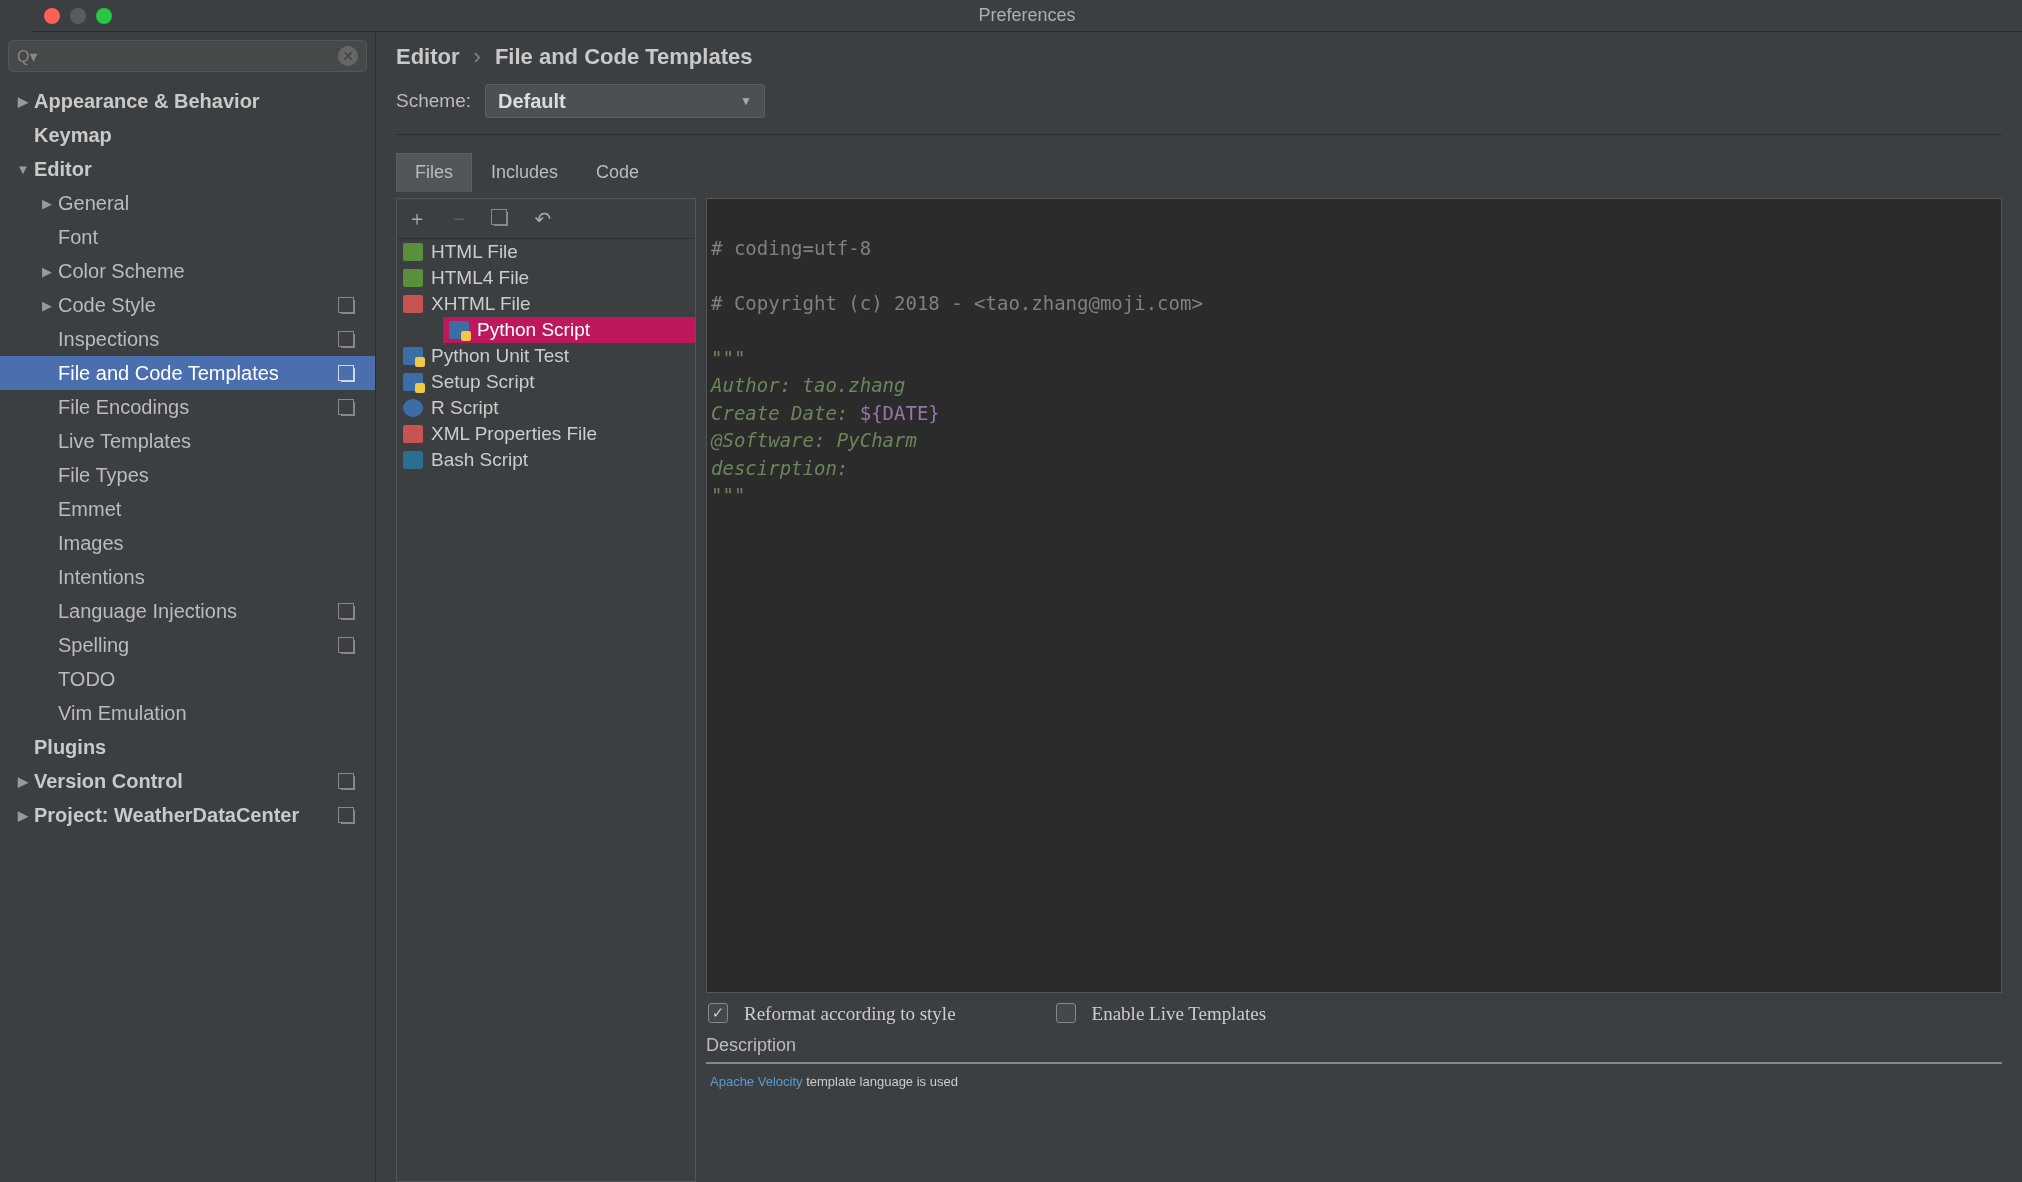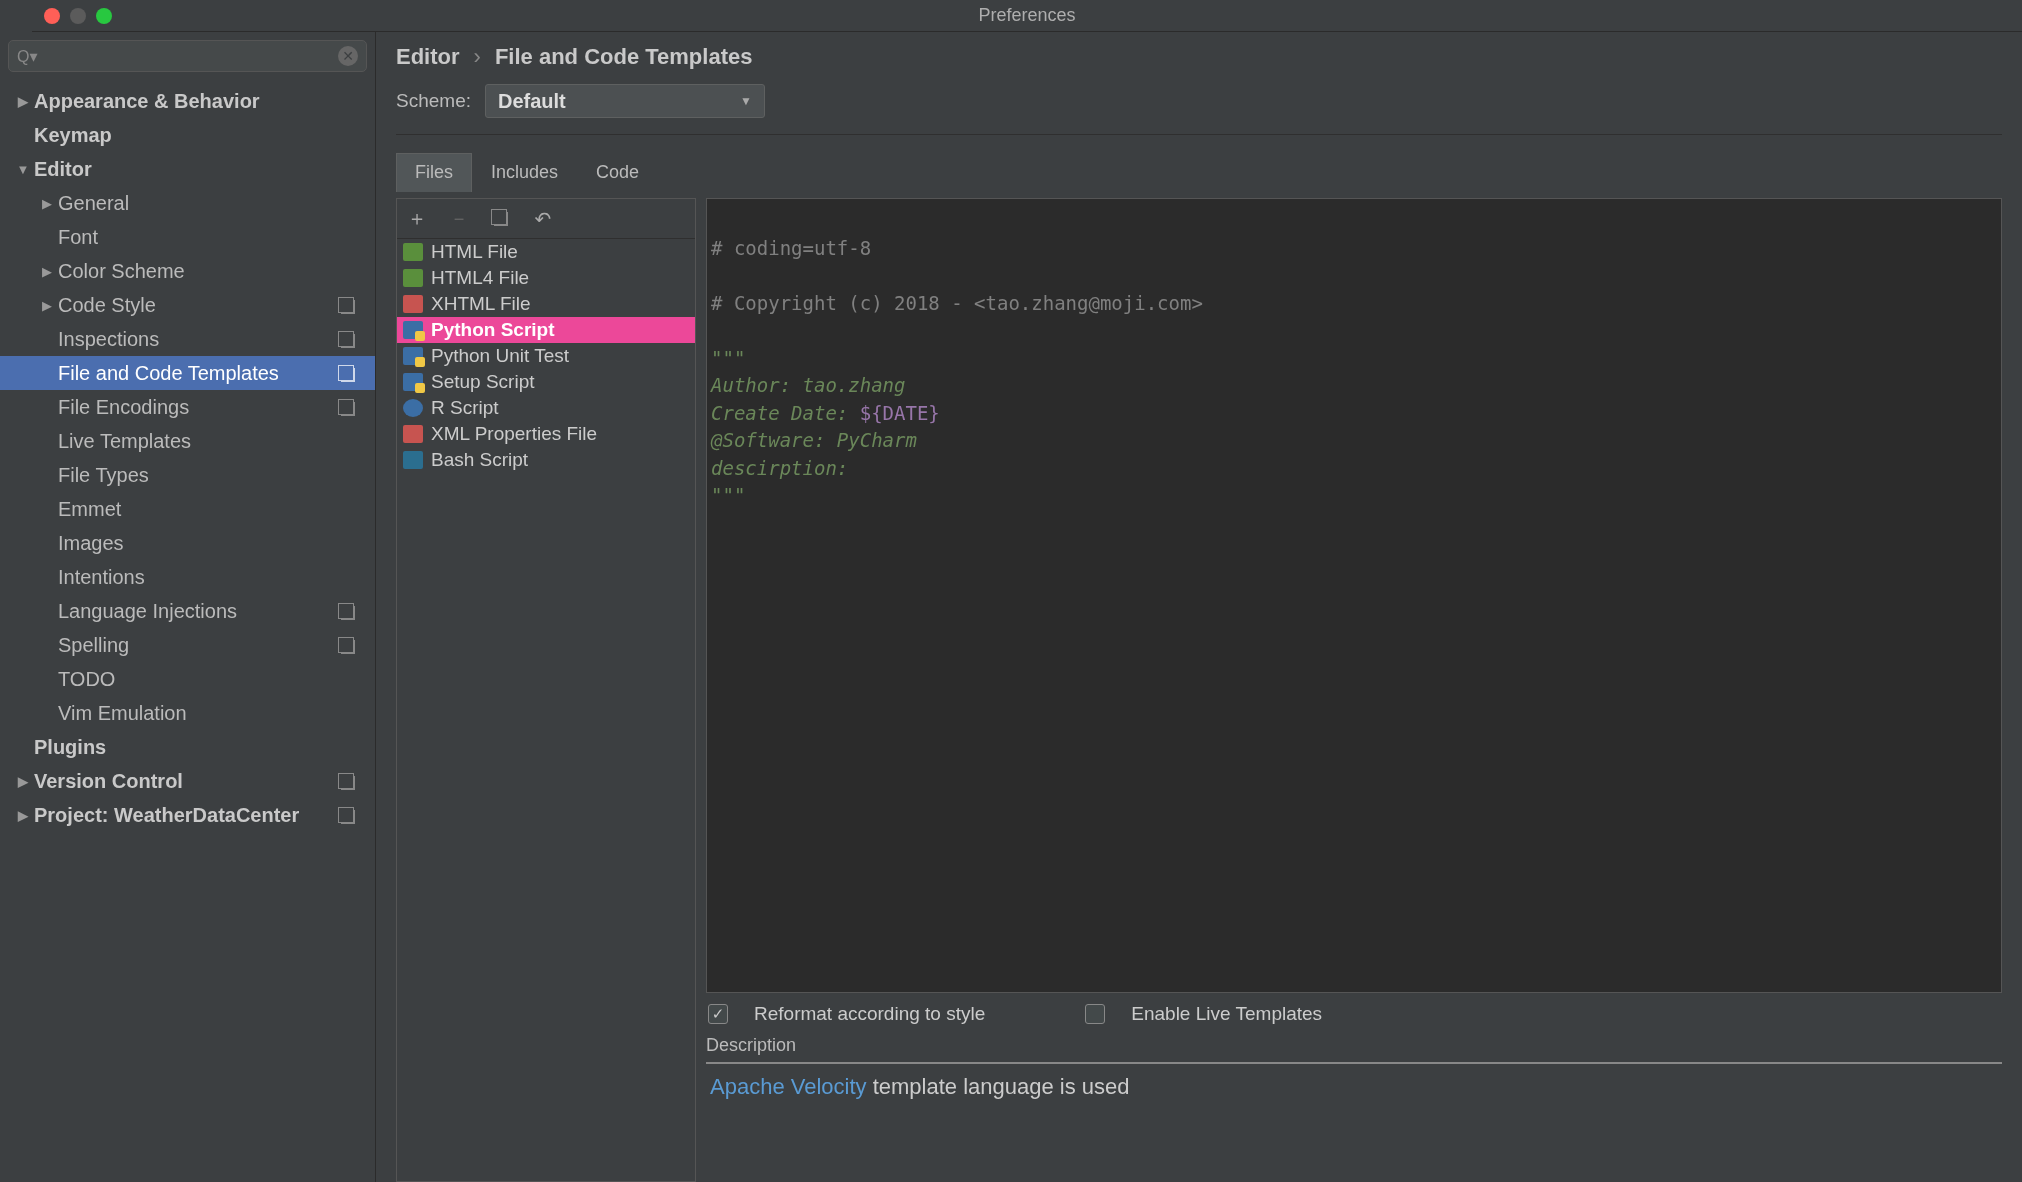--- a/index.html
+++ b/index.html
@@ -234,21 +234,21 @@
 .tmpl-item {
   display: flex;
   align-items: center;
   height: 26px;
   padding-left: 6px;
   gap: 8px;
   color: #ccc;
   font-size: 19px;
   cursor: pointer;
 }
-.tmpl-item.selected { background: #ec4899; color: #fff; font-weight: 700; }
+.tmpl-item.selected { background: #be185d; color: #fff; font-weight: 400; margin-left: 46px; }
 .ficon {
   width: 20px; height: 18px;
   display: inline-flex;
   align-items:center; justify-content:center;
   font-size: 12px; font-weight: 700;
   border-radius: 2px;
   color: #fff;
 }
 .ficon.html { background: #5a8f3c; }
 .ficon.html4 { background: #5a8f3c; }
@@ -285,23 +285,23 @@
 .check-row {
   display: flex;
   align-items: center;
   gap: 40px;
   padding: 10px 2px;
   font-size: 19px;
   color: #ccc;
 }
 .check {
   display: flex;
-  align-items: center;
-  gap: 26px;
-  cursor: pointer;
+  gap: 16px;
+  cursor: pointer;
+  font-family: Liberation Serif, serif;
 }
 .cbox {
   width: 20px; height: 20px;
   border: 1.5px solid #888;
   border-radius: 3px;
   display: flex; align-items:center; justify-content:center;
   background: #43494a;
 }
 .cbox.checked::after {
   content: '✓';
@@ -310,21 +310,21 @@
 }
 .desc-label {
   font-size: 18px;
   color: #bbb;
   margin-bottom: 6px;
 }
 .desc-box {
   border-top: 2px solid #888;
   background: #3c3f41;
   padding: 10px 4px;
-  font-size: 22px;
+  font-size: 13px;
   color: #ccc;
   min-height: 120px;
 }
 .desc-box a { color: #5a9bd4; text-decoration: none; }
 </style>
 </head>
 <body>
 
 <div class="window">
   <div class="titlebar">

